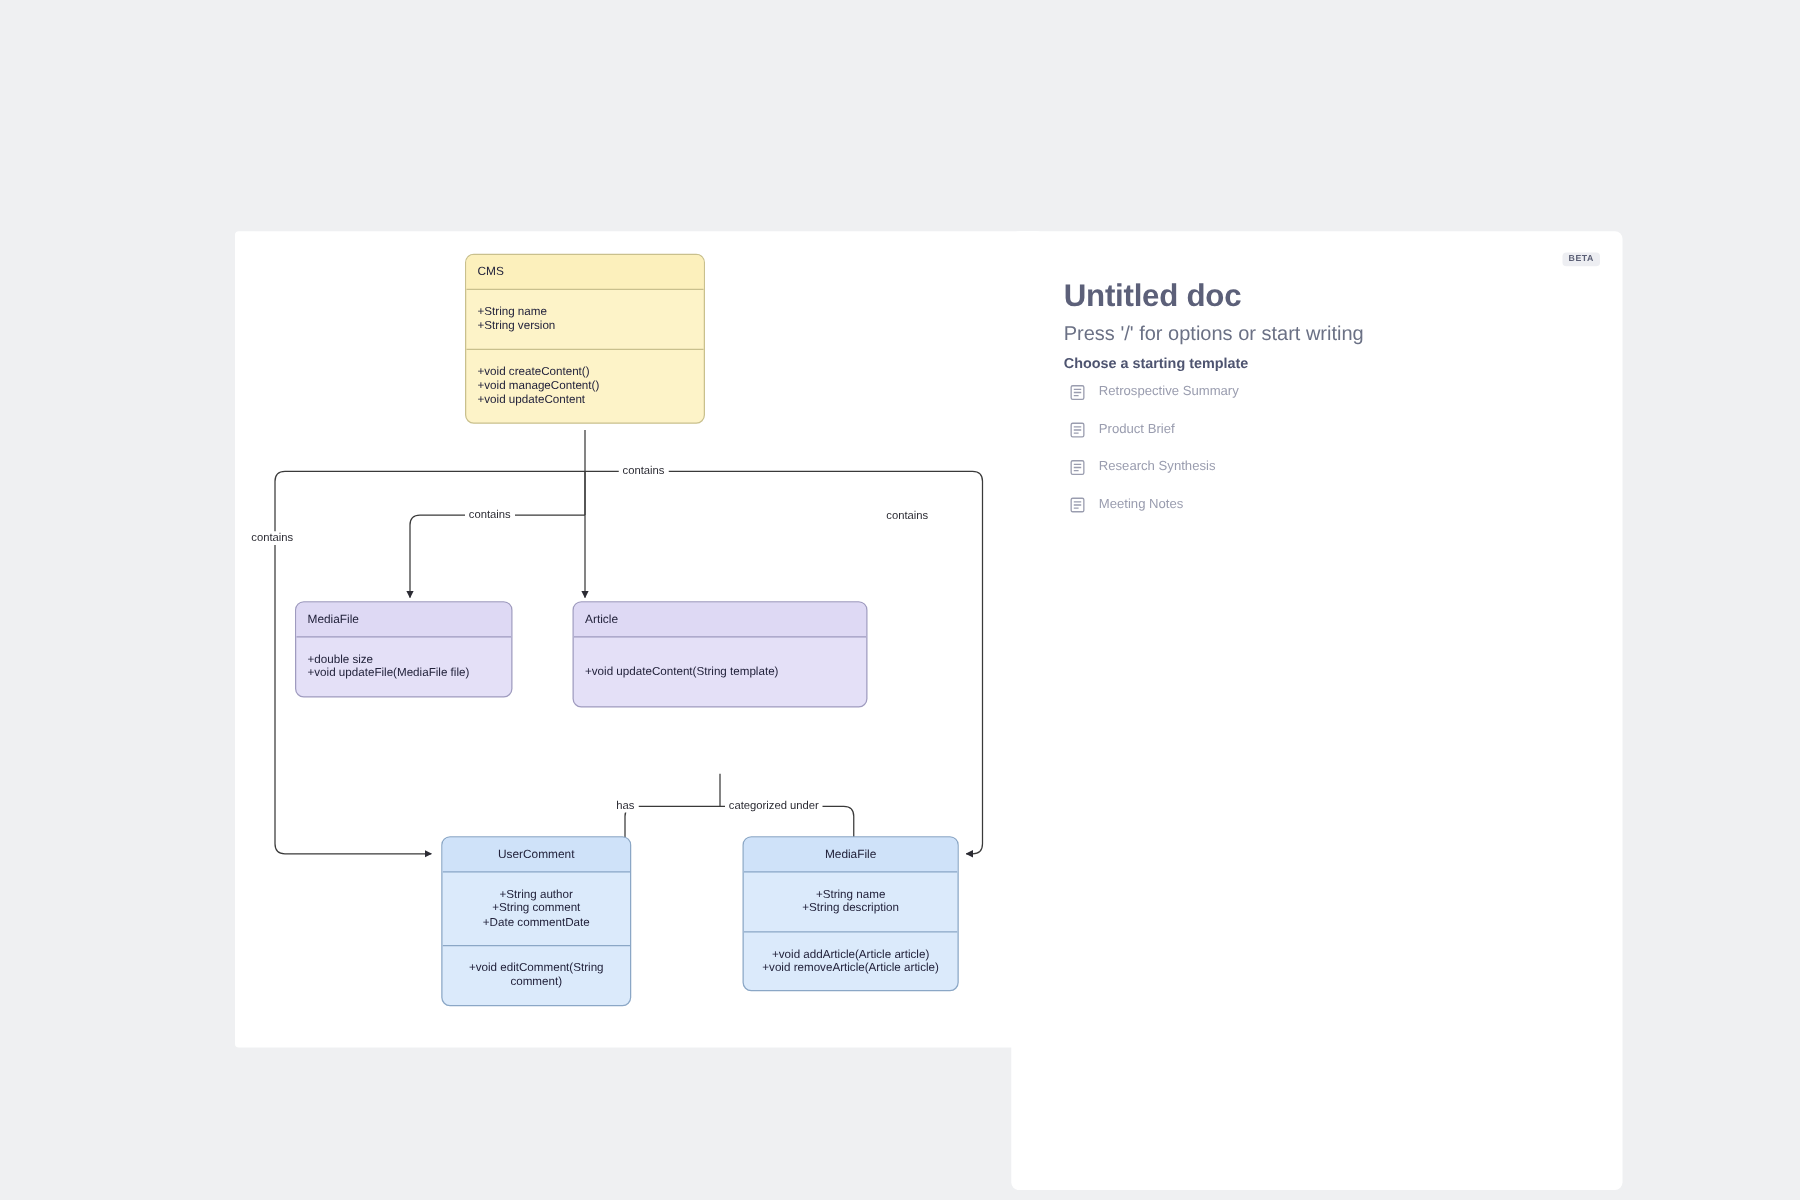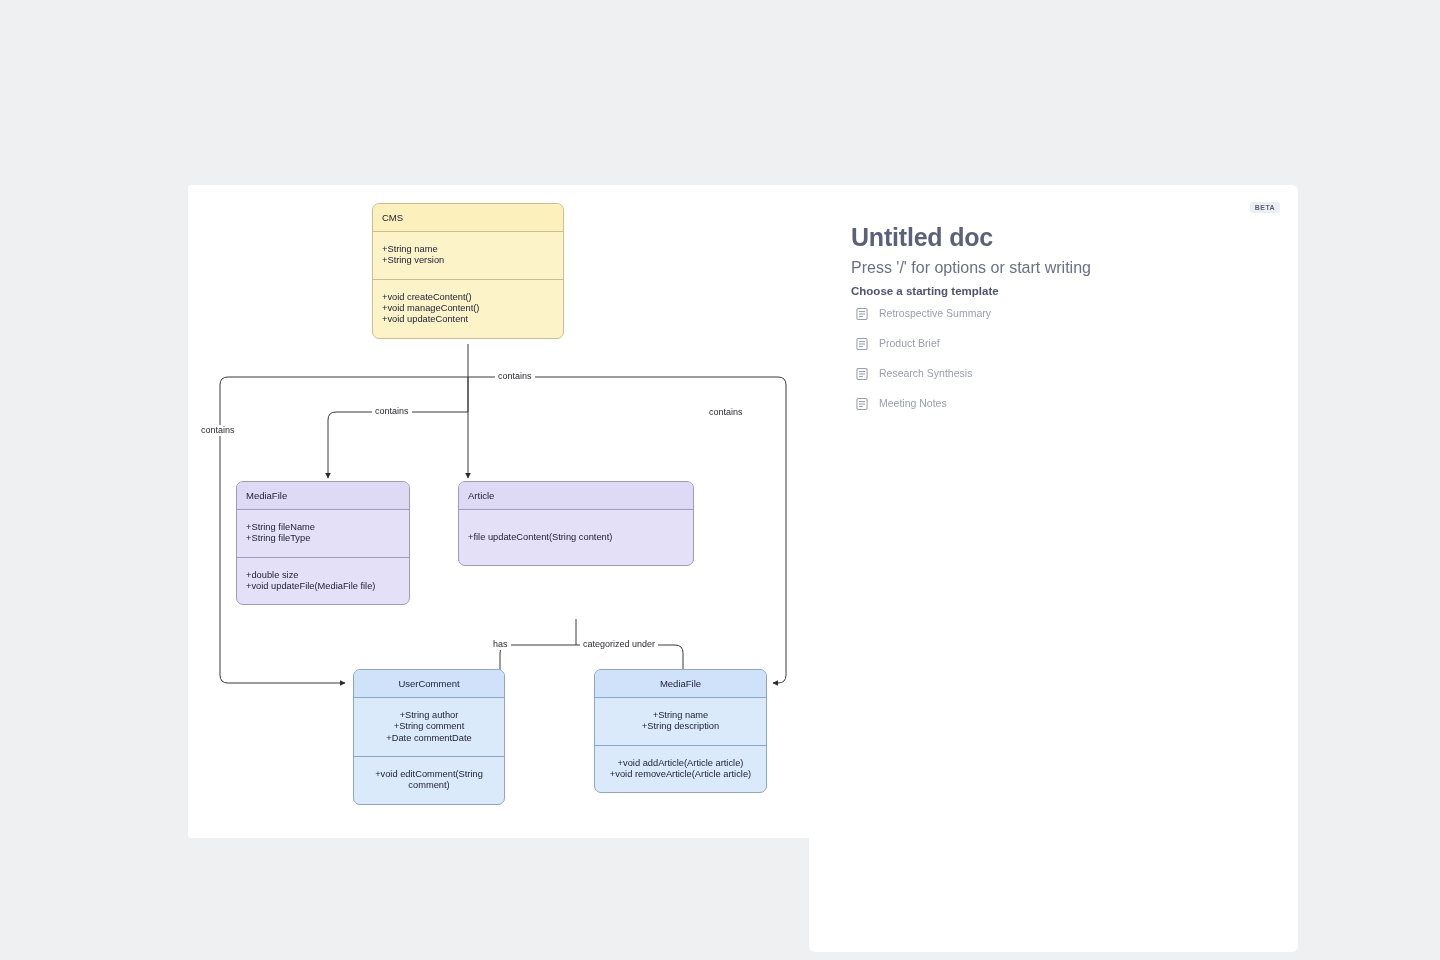--- a/index.html
+++ b/index.html
@@ -172,34 +172,30 @@
       </div>
       <div class="sec ops">
         <div>+void createContent()
 +void manageContent()
 +void updateContent</div>
       </div>
     </div>
 
     <div class="cls-node pal-purple" style="left:48px; top:296px; width:174px;">
       <div class="hdr">MediaFile</div>
-      <div class="sec attrs">
-        <div>+String fileName
-+String fileType</div>
-      </div>
       <div class="sec ops">
         <div>+double size
 +void updateFile(MediaFile file)</div>
       </div>
     </div>
 
     <div class="cls-node pal-purple" style="left:270px; top:296px; width:236px;">
       <div class="hdr">Article</div>
       <div class="sec ops" style="padding-top:22px; padding-bottom:22px;">
-        <div>+file updateContent(String content)</div>
+        <div>+void updateContent(String template)</div>
       </div>
     </div>
 
     <div class="cls-node pal-blue" style="left:165px; top:484px; width:152px;">
       <div class="hdr">UserComment</div>
       <div class="sec attrs">
         <div>+String author
 +String comment
 +Date commentDate</div>
       </div>

